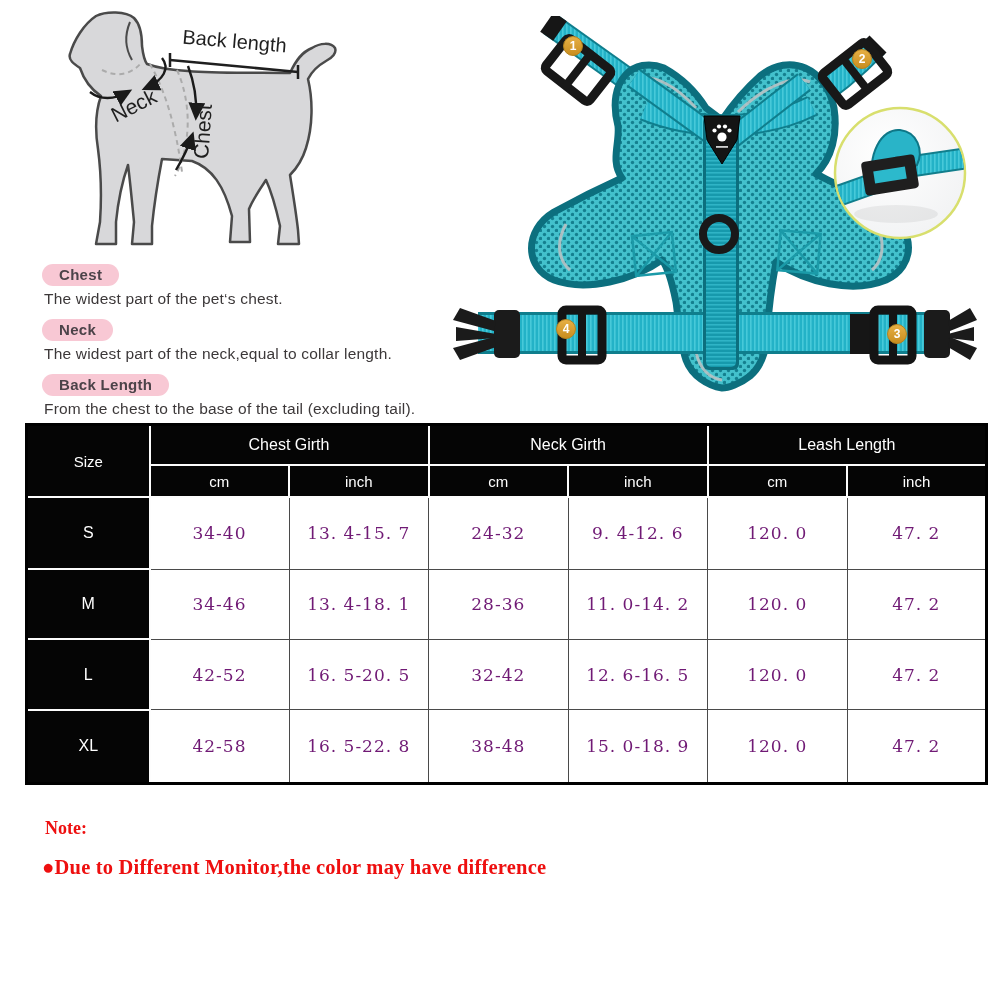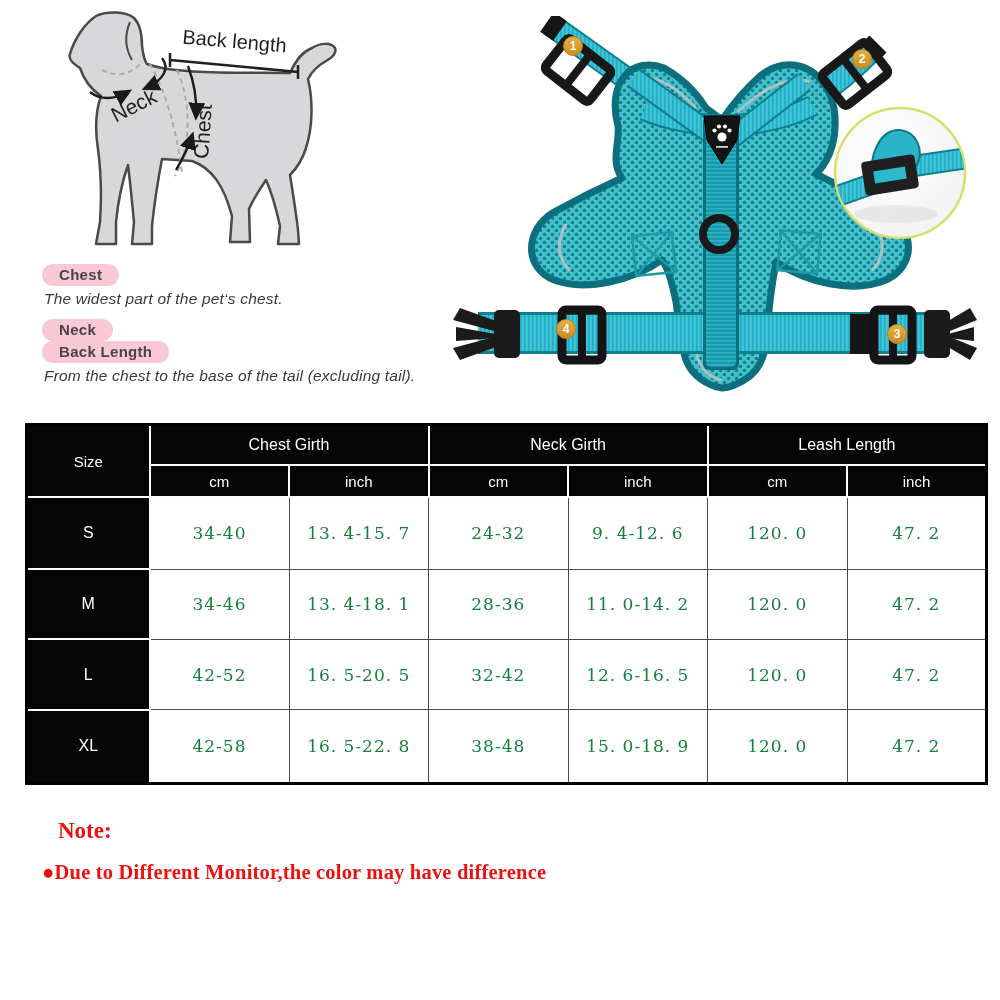--- a/index.html
+++ b/index.html
@@ -12,47 +12,46 @@
   
   #legend{position:absolute;left:42px;top:264px;width:460px;}
   .legend-pill{
     display:inline-block;background:#f8c8d4;color:#4c4349;
     font-size:15px;font-weight:bold;letter-spacing:.3px;
     padding:2px 17px 3px 17px;border-radius:13px;margin:0;
   }
   .legend-desc{
     font-size:15.5px;color:#3c3839;letter-spacing:.2px;
     margin:4px 0 11px 2px;
-    font-style:italic;
   }
   
   #harness{position:absolute;left:438px;top:16px;width:548px;height:390px;}
   
   #size-table-wrap{position:absolute;left:25px;top:423px;}
   table.size-table{
     border-collapse:collapse;table-layout:fixed;width:960px;height:362px;
     border:3px solid #000;
   }
   table.size-table th{
     background:#050505;color:#ffffff;font-weight:normal;
     border:2px solid #fdfdfd;text-align:center;vertical-align:middle;
   }
   th.group-h{font-size:16px;height:36px;}
   th.unit-h{font-size:15px;height:28px;margin-top:31px;}
   th.corner-h{font-size:15px;}
   th.size-cell{font-size:16px;}
   table.size-table td{
-    background:#ffffff;border:1px solid #4a4a4a;color:#15803d;
+    background:#ffffff;border:1px solid #4a4a4a;color:#701a75;
     font-family:"DejaVu Serif","Liberation Serif",serif;
     font-size:17px;letter-spacing:1px;text-align:center;vertical-align:middle;
   }
   
   #note{position:absolute;left:42px;top:818px;width:900px;
         font-family:"Liberation Serif","DejaVu Serif",serif;}
-  .note-title{font-size:23px;font-weight:bold;margin:0 0 17px 16px;}
+  .note-title{font-size:18px;font-weight:bold;margin:0 0 17px 3px;}
   .note-line{font-size:20.5px;font-weight:bold;margin:0 0 19px 0;
              white-space:pre-wrap;letter-spacing:.2px;}
 </style>
 </head>
 <body>
 
 <svg id="dog-figure" viewBox="0 0 330 262" xmlns="http://www.w3.org/2000/svg">
   <defs>
     <marker id="ah" markerWidth="8" markerHeight="8" refX="5.5" refY="3.5" orient="auto">
       <path d="M0,0 L7.5,3.5 L0,7 Z" fill="#1a1a1a"></path>
@@ -92,20 +91,21 @@
   <text x="170" y="124" transform="rotate(-86 170 124)" text-anchor="middle" font-size="21" fill="#1f1f1f">Chest</text>
 </svg>
 
 <div id="legend">
   <div>
     <span class="legend-pill">Chest</span>
     <div class="legend-desc">The widest part of the pet‘s chest.</div>
   </div>
   <div>
     <span class="legend-pill">Neck</span>
+    <div class="legend-desc">The widest part of the neck,equal to collar length.</div>
   </div>
   <div>
     <span class="legend-pill">Back Length</span>
     <div class="legend-desc">From the chest to the base of the tail (excluding tail).</div>
   </div>
 </div>
 
 <svg id="harness" viewBox="0 0 548 390" xmlns="http://www.w3.org/2000/svg">
   <defs>
     <pattern id="mesh" patternUnits="userSpaceOnUse" width="8" height="8">

